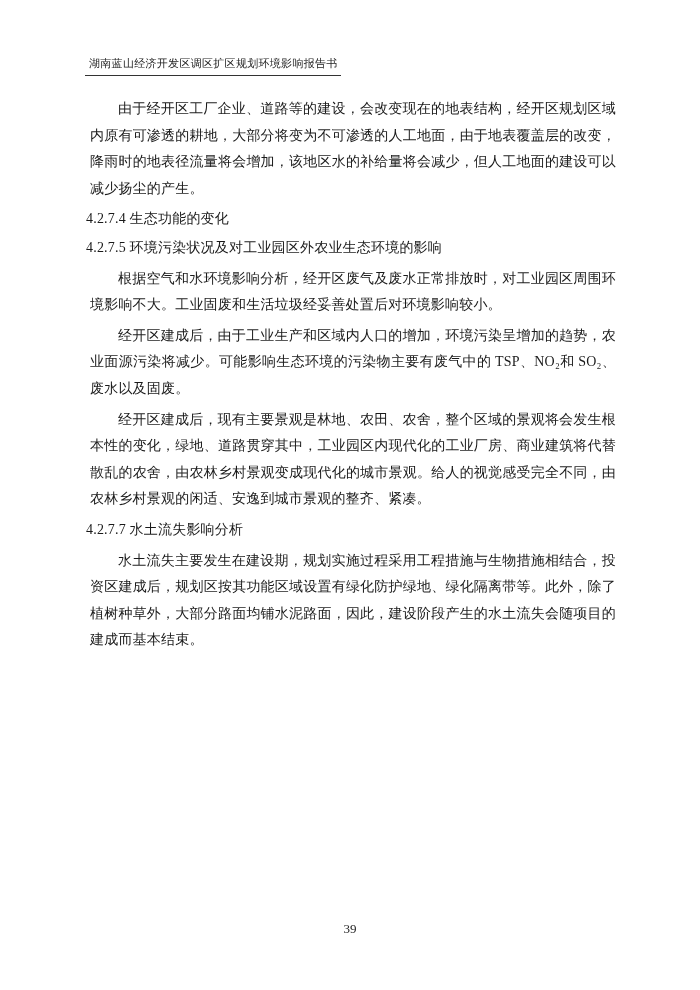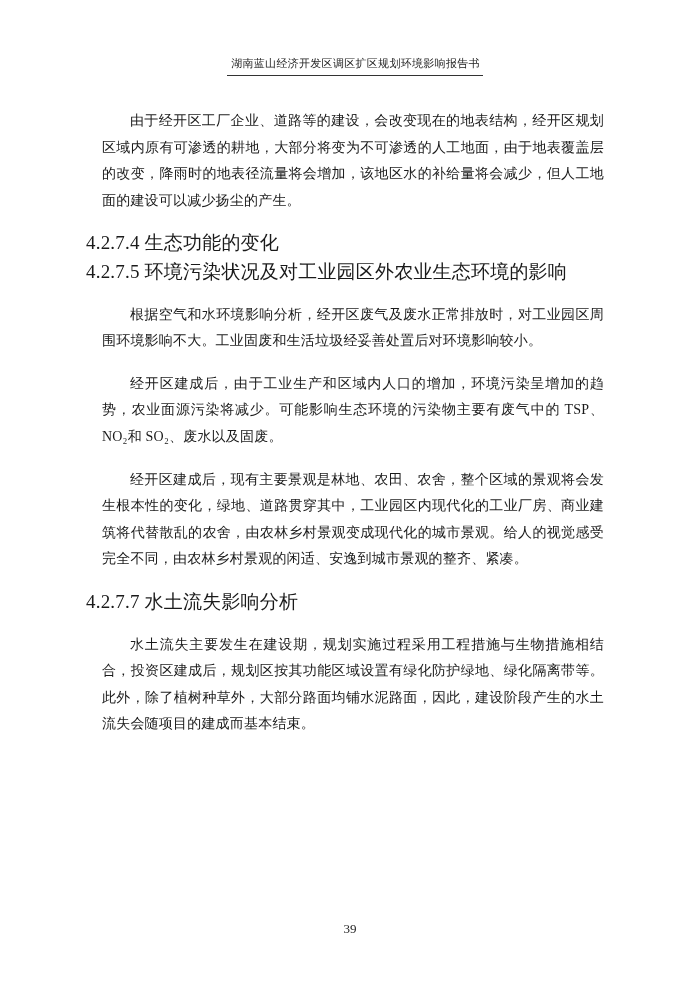--- a/index.html
+++ b/index.html
@@ -14,21 +14,21 @@
     background: #ffffff;
     overflow: hidden;
     font-family: "Liberation Serif", "DejaVu Serif", serif;
     color: #1a1a1a;
   }
   .page-header {
     position: absolute;
     top: 56px;
     left: 85px;
     right: 75px;
-    text-align: center;
+    text-align: left;
     font-size: 11px;
     line-height: 15px;
     color: #222;
   }
   .page-header .header-text {
     display: inline-block;
     padding: 0 3px 4px 4px;
     border-bottom: 1.5px solid #333;
     letter-spacing: 0.3px;
   }
@@ -36,26 +36,26 @@
     position: absolute;
     top: 92px;
     left: 86px;
     width: 534px;
     font-size: 14px;
     line-height: 26.6px;
     text-align: justify;
     letter-spacing: 0.2px;
   }
   .doc-body p.para {
-    margin: 16px;
+    margin: 4px;
     text-indent: 2em;
   }
   .doc-body h3.heading {
     margin: 2px 0 0 0;
-    font-size: 19px;
+    font-size: 14px;
     font-weight: normal;
     line-height: 26.6px;
     text-align: left;
   }
   .page-footer {
     position: absolute;
     top: 921px;
     left: 0;
     width: 100%;
     text-align: center;

